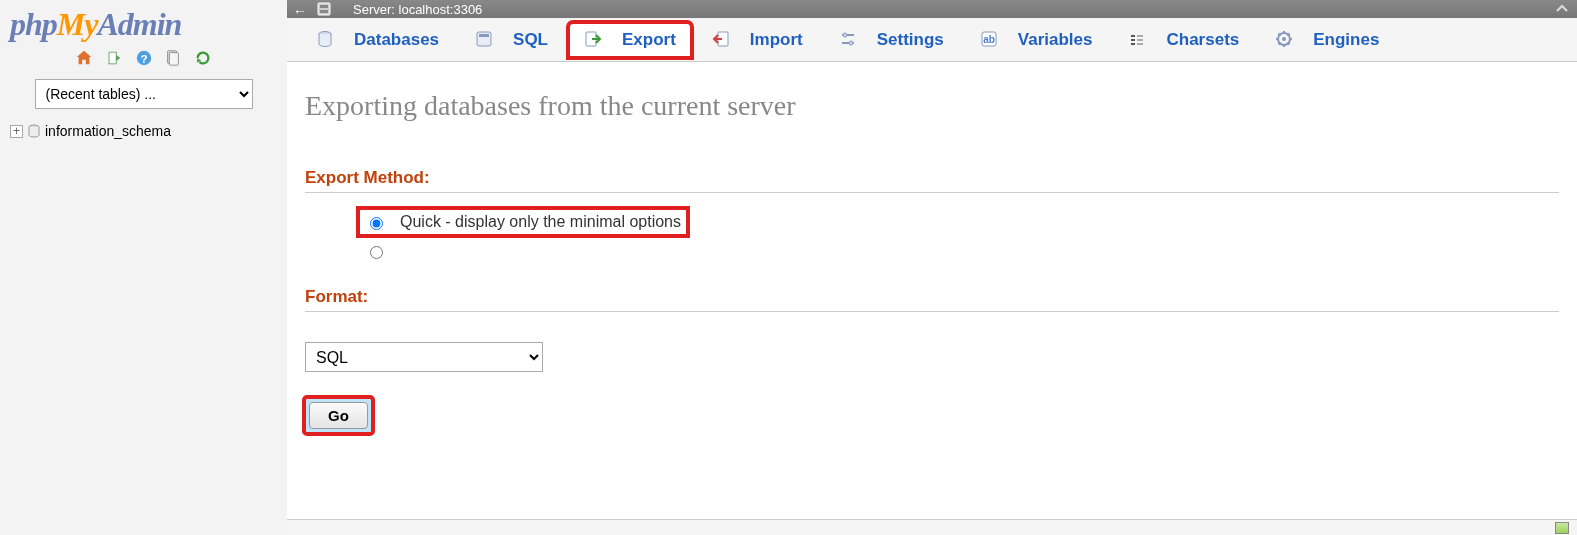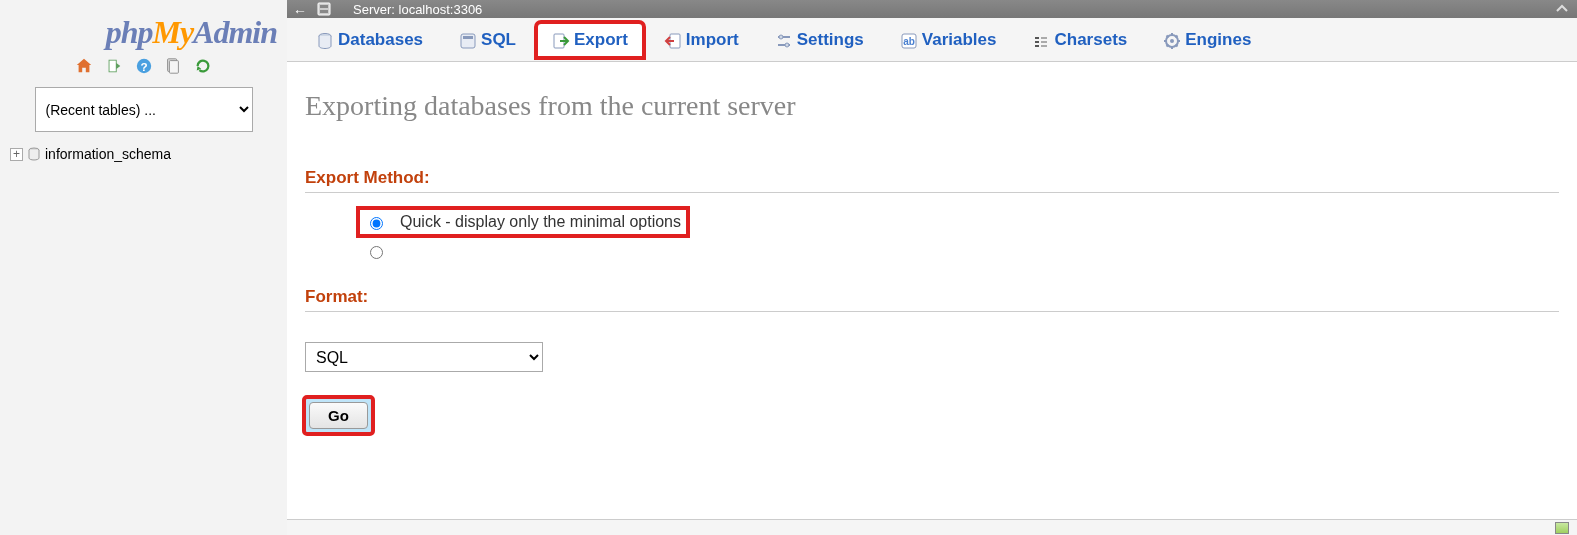--- a/index.html
+++ b/index.html
@@ -18,22 +18,22 @@
   .sidebar {
     position: absolute;
     left: 0;
     top: 0;
     width: 287px;
     height: 535px;
     background: #f3f3f3;
     padding: 2px 10px;
   }
   .logo {
-    text-align: right;
-    margin: 12px 0 6px 0;
+    text-align: left;
+    margin: 4px 0 6px 0;
     font-family: Georgia, serif;
     font-size: 32px;
     font-weight: bold;
     font-style: italic;
     letter-spacing: -1px;
     cursor: pointer;
   }
   .logo .p1 { color: #6b7fb7; }
   .logo .p2 { color: #ff9800; }
   .logo .p3 { color: #6b7fb7; }
@@ -47,21 +47,21 @@
     height: 20px;
     margin: 0 3px;
     vertical-align: middle;
     cursor: pointer;
   }
   .ic-home svg, .ic-sql svg, .ic-help svg, .ic-doc svg, .ic-refresh svg {
     width: 18px; height: 18px;
   }
   .recent-select {
     width: 218px;
-    height: 45px;
+    height: 30px;
     font-size: 14px;
     padding: 2px 6px;
     margin: 0 auto 14px auto;
     display: block;
     border: 1px solid #aaa;
     background: #fff;
   }
   .tree {
     margin-top: 6px;
     padding-left: 0;
@@ -129,27 +129,27 @@
     height: 44px;
     background: #f5f5f5;
     border-bottom: 1px solid #ccc;
     display: flex;
     align-items: center;
     padding-left: 14px;
     gap: 6px;
   }
   .tab {
     display: flex;
-    align-items: flex-end;
+    align-items: flex-start;
     padding: 6px 14px;
     cursor: pointer;
     color: #2060c0;
     font-size: 17px;
     font-weight: 600;
-    gap: 4px;
+    gap: 20px;
     border-radius: 4px 4px 0 0;
     border: 1px solid transparent;
   }
   .tab.active {
     background: #fff;
     border: 1px solid #ccc;
     border-bottom-color: #fff;
   }
   .tab .ticon {
     width: 18px; height: 18px;

